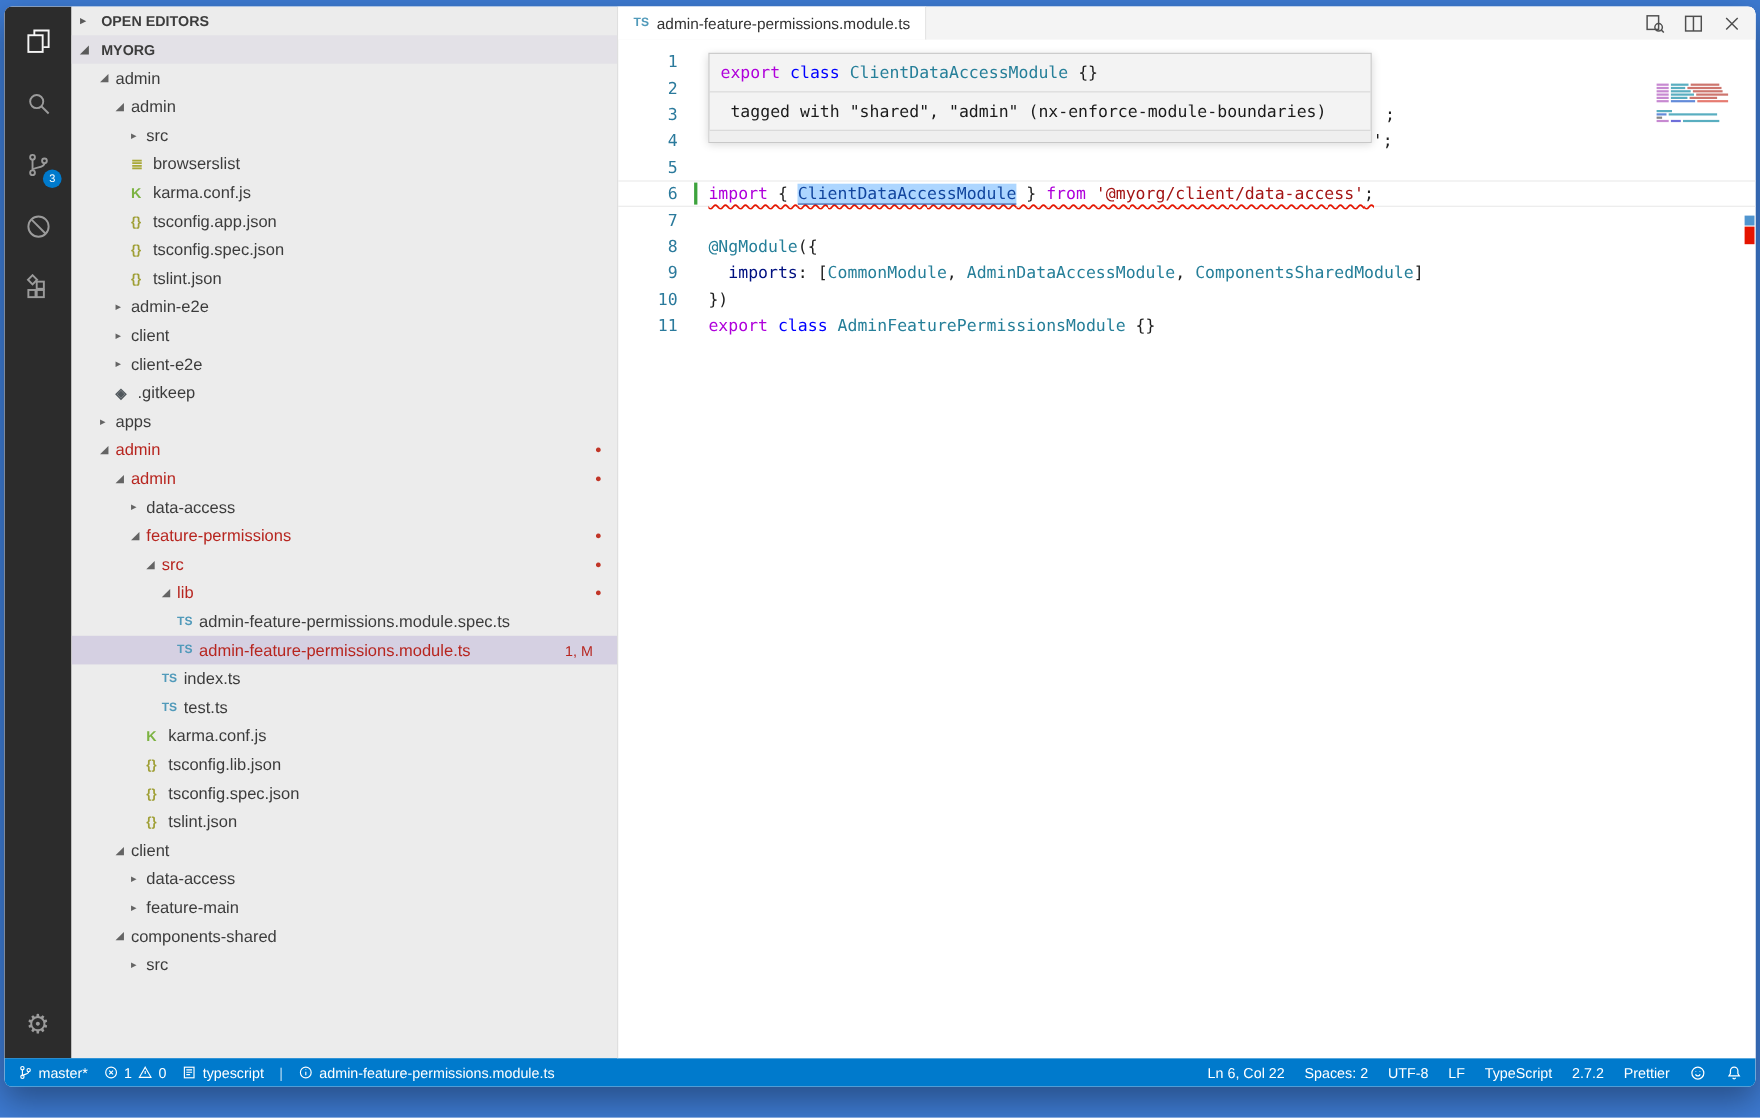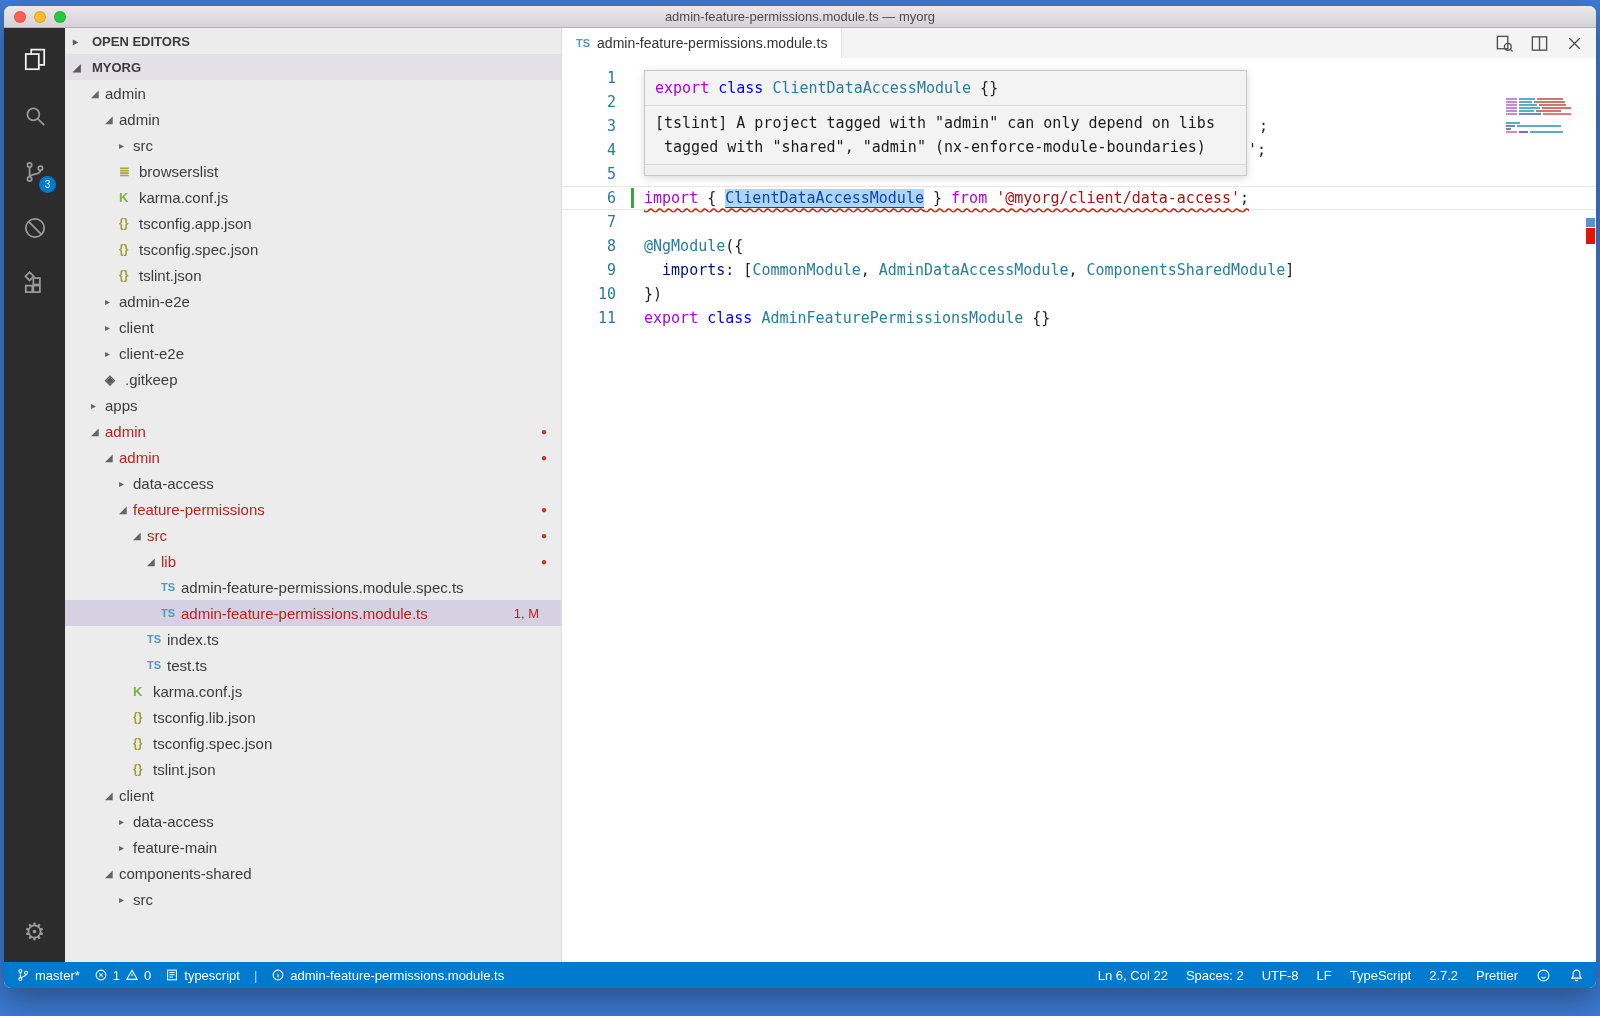--- a/index.html
+++ b/index.html
@@ -121,28 +121,20 @@
   .sb-right{ margin-left:auto; display:flex; align-items:center; gap:18px; }
   .sb-item{ display:flex; align-items:center; gap:5px; cursor:pointer; white-space:nowrap; }
   .sb-item svg{ stroke:#fff; fill:none; stroke-width:1.2; }
   .sb-sep{ opacity:.7; }
 </style>
 </head>
 <body>
 
 <div class="window">
 
-  <div class="titlebar">
-    <div class="lights">
-      <div class="light red"></div>
-      <div class="light yellow"></div>
-      <div class="light green"></div>
-    </div>
-    <div class="title-text">admin-feature-permissions.module.ts — myorg</div>
-  </div>
 
   <div class="main">
 
     <div class="activitybar">
       <div class="act-item active">
         <svg width="26" height="26" viewBox="0 0 24 24">
             <rect x="3.5" y="6.5" width="12" height="14"></rect>
             <path d="M8.5 6.5V2.5h12v14h-4.5"></path>
           </svg>
       </div>
@@ -385,21 +377,20 @@
               <path d="M4.5 4.5l11 11M15.5 4.5l-11 11"></path>
             </svg>
         </span>
       </div>
 
       <div class="code-wrap">
 
         <div class="hover-popup">
           <div class="hp-sec"><span class="tk-kw">export</span><span class="tk-pln"> </span><span class="tk-kw2">class</span><span class="tk-pln"> </span><span class="tk-type">ClientDataAccessModule</span><span class="tk-pln"> {}</span></div>
           <div class="hp-sec hp-msg">
-            <div>[tslint] A project tagged with "admin" can only depend on libs</div>
             <div> tagged with "shared", "admin" (nx-enforce-module-boundaries)</div>
           </div>
           <div class="hp-sec hp-alias">
             </div>
         </div>
 
         <div class="minimap">
           <div class="mm-row"><i style="width:11px;background:#b96bc6"></i><i style="width:16px;background:#2f9ab0"></i><i style="width:26px;background:#c0524a"></i></div>
           <div class="mm-row"><i style="width:11px;background:#b96bc6"></i><i style="width:13px;background:#2f9ab0"></i><i style="width:31px;background:#c0524a"></i></div>
           <div class="mm-row"><i style="width:11px;background:#b96bc6"></i><i style="width:18px;background:#2f9ab0"></i><i style="width:27px;background:#c0524a"></i></div>

